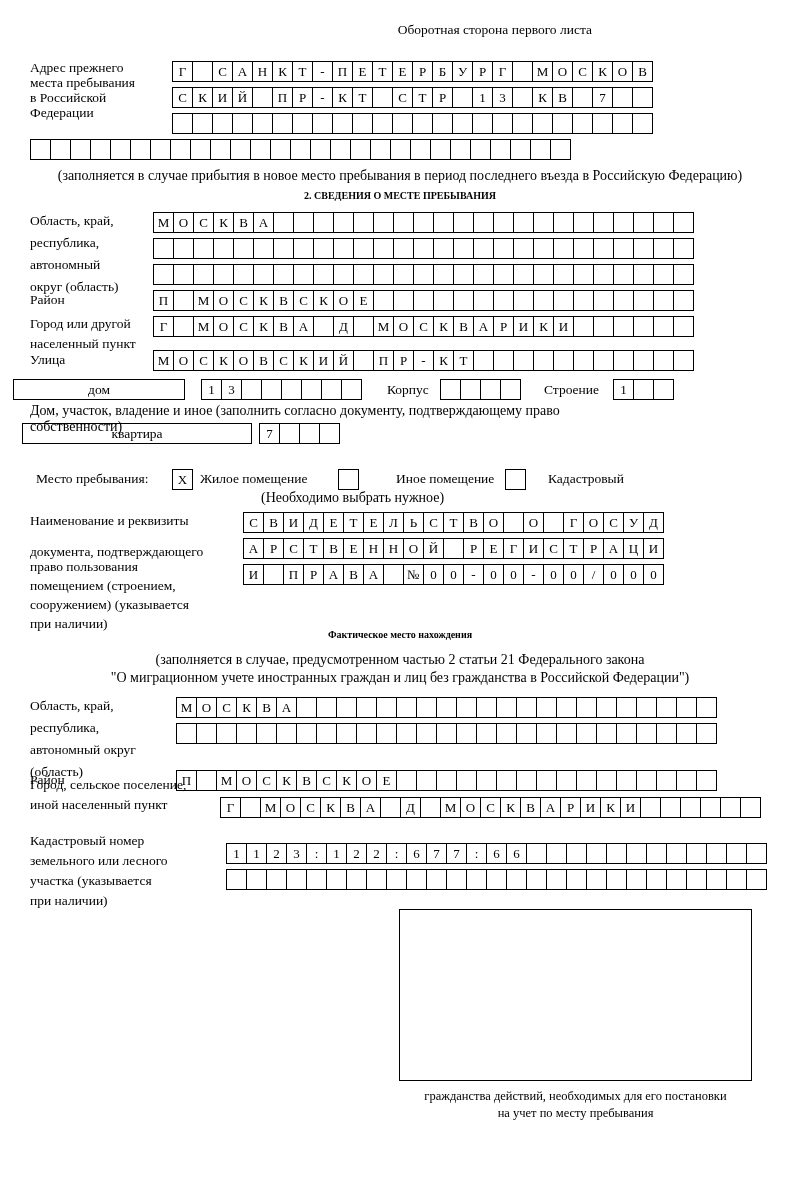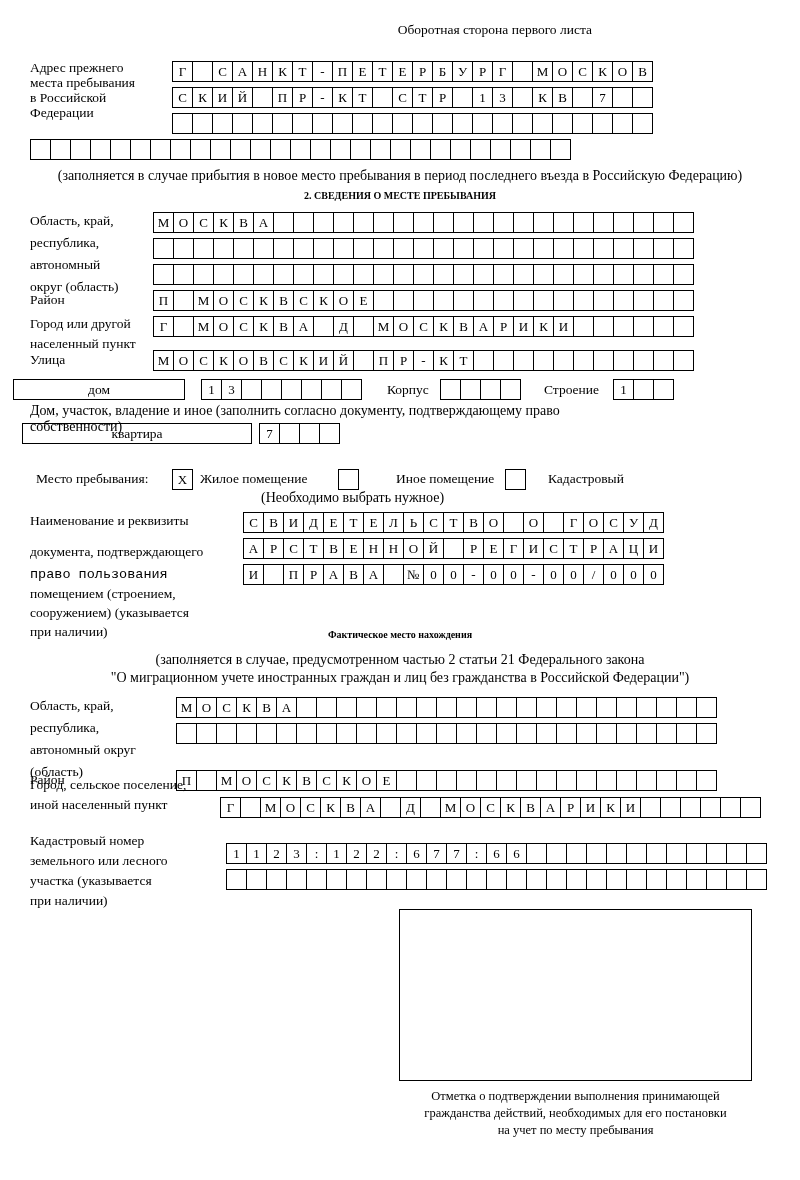--- a/index.html
+++ b/index.html
@@ -457,21 +457,21 @@
   <div class="lbl" style="position:absolute; left:200px; top:471px;">Жилое помещение</div>
   <div class="checkcell" style="position:absolute; left:338px; top:469px;"></div>
   <div class="lbl" style="position:absolute; left:368px; top:471px;margin-left:28px;">Иное помещение</div>
   <div class="checkcell" style="position:absolute; left:505px; top:469px;"></div>
   <div class="lbl" style="position:absolute; left:548px; top:471px;">Кадастровый</div>
   <div class="note" style="position:absolute; left:233px; top:490px;margin-left:28px;">(Необходимо выбрать нужное)</div>
 
   <div style="position:absolute; left:30px; top:513px;">
     <div class="lbl">Наименование и реквизиты</div>
     <div class="lbl" style="margin-top:16px;">документа, подтверждающего</div>
-    <div class="lbl" style="margin-top:8px;font-family:Liberation Mono, monospace;">право пользования</div>
+    <div class="lbl" style="margin-top:0;">право пользования</div>
     <div class="lbl" style="margin-top:4px;">помещением (строением,</div>
     <div class="lbl" style="margin-top:4px;">сооружением) (указывается</div>
     <div class="lbl" style="margin-top:4px;">при наличии)</div>
   </div>
   <div class="comb" id="s2-doc1" style="position:absolute; left:243px; top:512px;">
       <div class="cell">С</div>
       <div class="cell">В</div>
       <div class="cell">И</div>
       <div class="cell">Д</div>
       <div class="cell">Е</div>
@@ -734,18 +734,17 @@
       <div class="cell"></div>
       <div class="cell"></div>
       <div class="cell"></div>
       <div class="cell"></div>
       <div class="cell"></div>
     </div>
 
   <div class="bigbox" style="left:399px; top:909px; width:353px; height:172px;"></div>
 
   <div class="footnote" style="left:399px; top:1088px; width:353px;">
-    <div>Отметка о подтверждении выполнения принимающей</div>
     <div>гражданства действий, необходимых для его постановки</div>
     <div>на учет по месту пребывания</div>
   </div>
 
 </div>
 
 </body></html>

